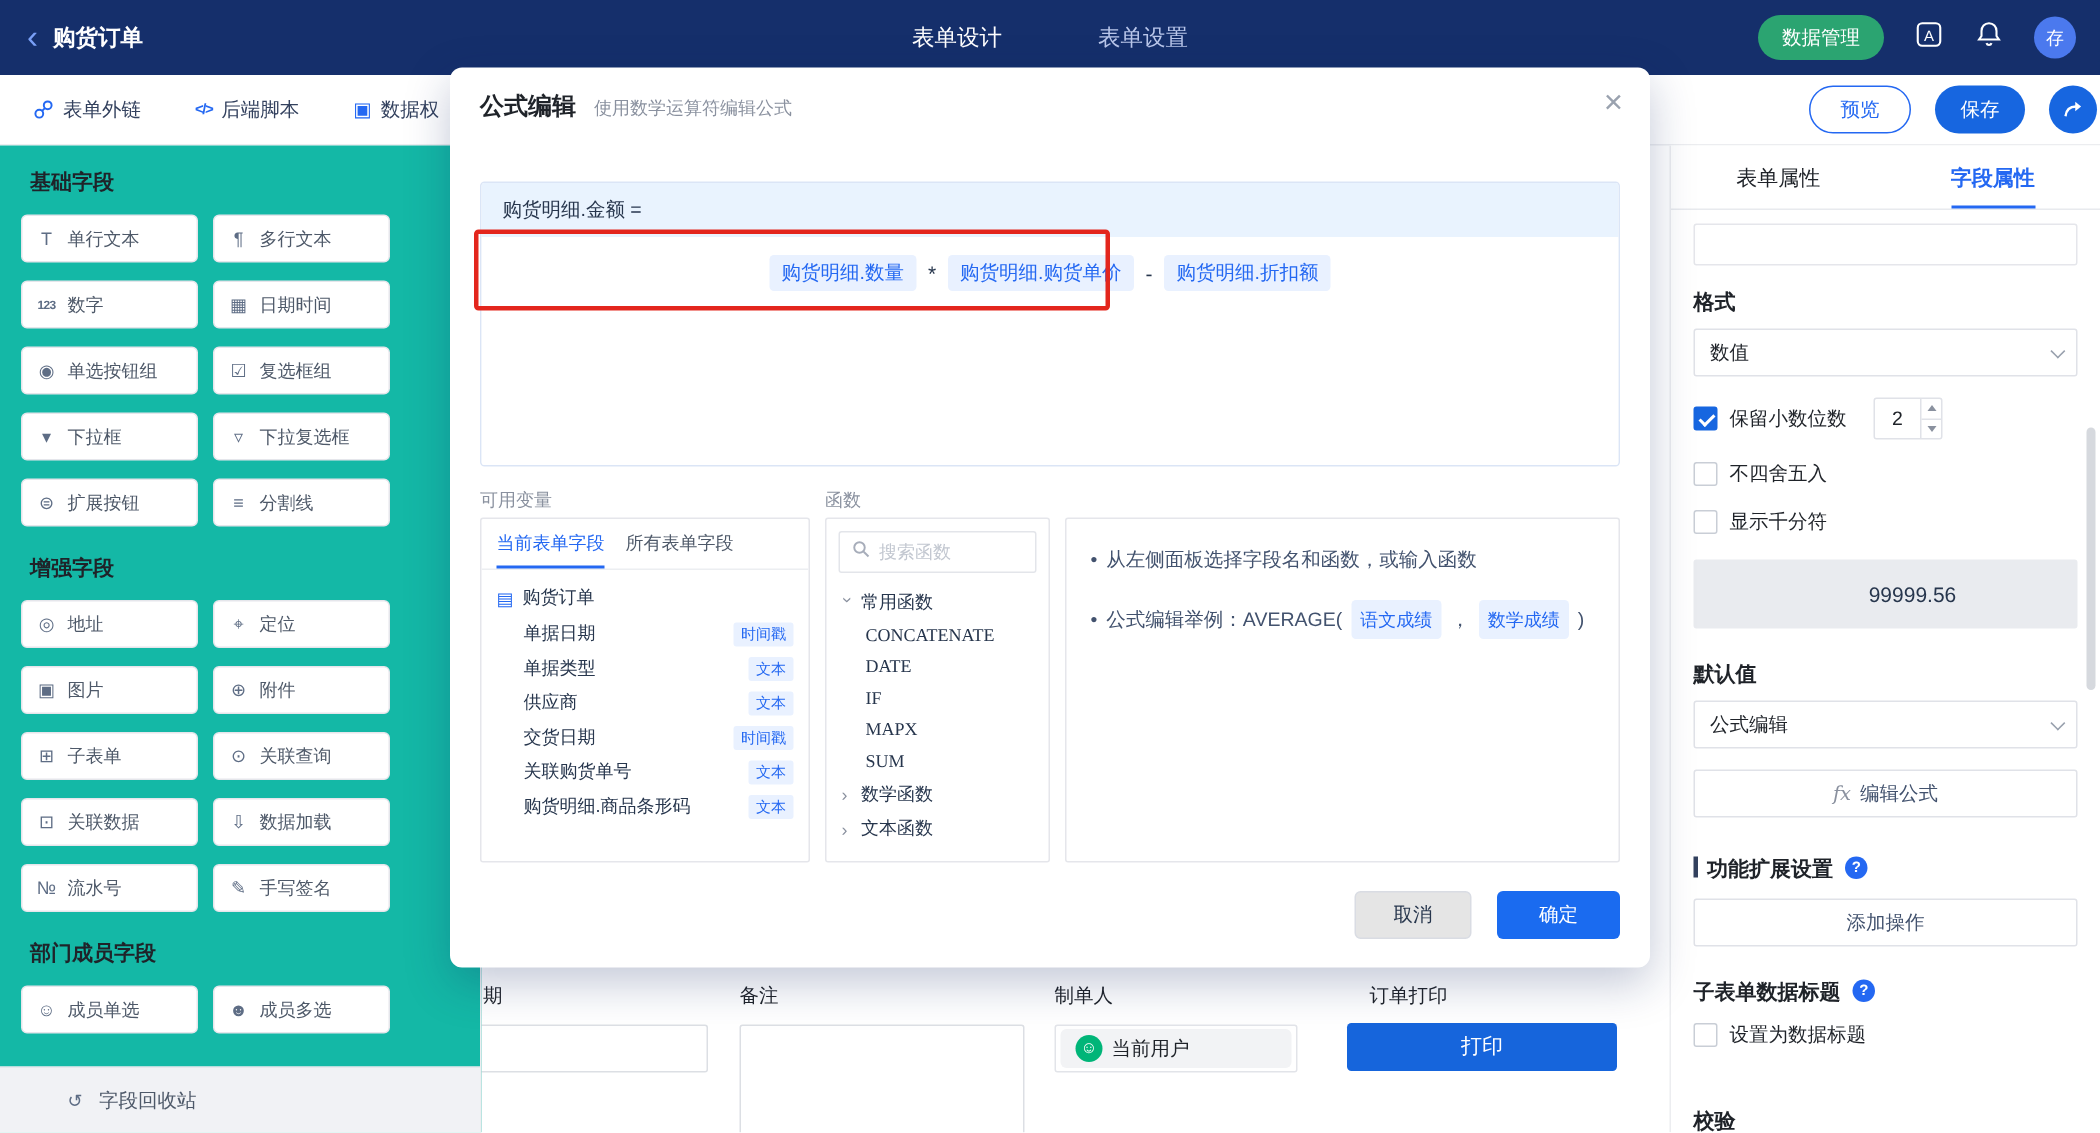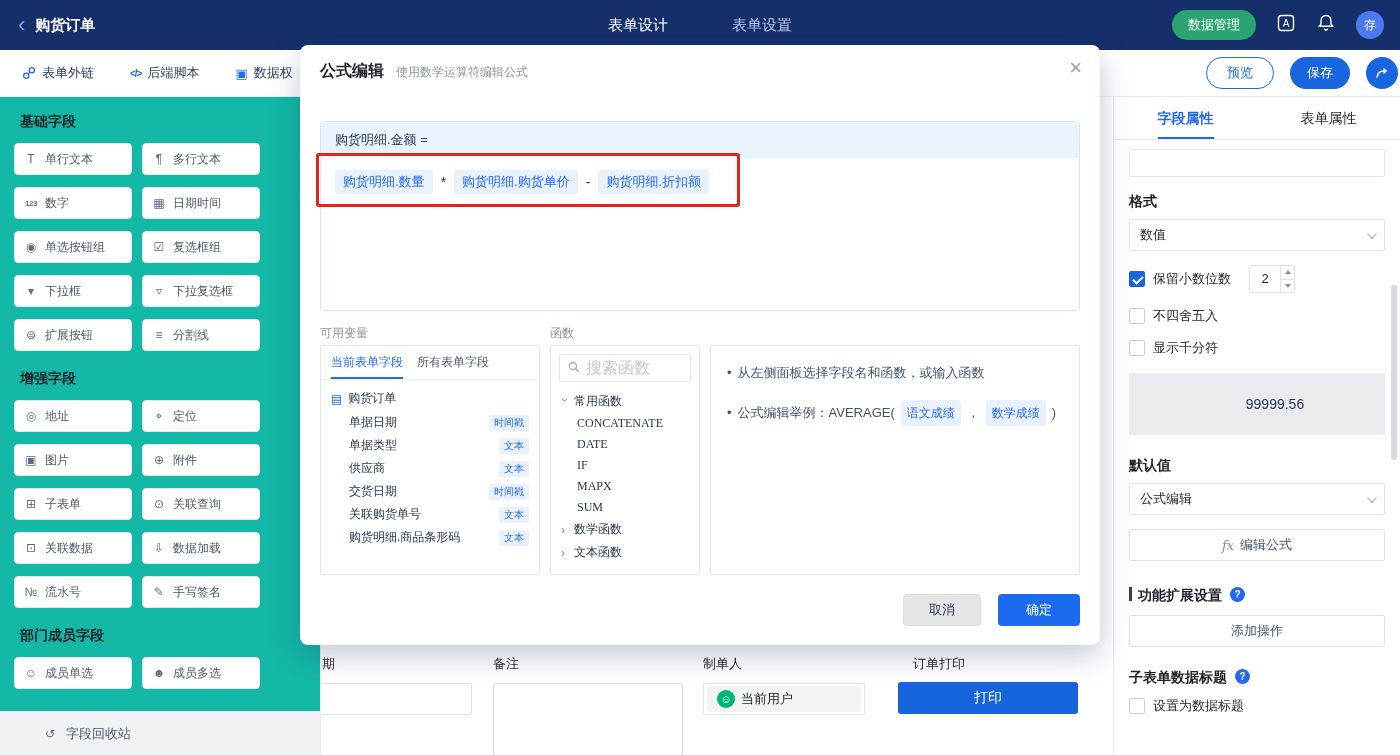--- a/index.html
+++ b/index.html
@@ -54,21 +54,21 @@
   .cb { width:16px; height:16px; border:1px solid #c9ced6; border-radius:2px; background:#fff; position:relative; flex:none; cursor:pointer; }
   .cb.on { background:#1766e0; border-color:#1766e0; }
   .cb.on::after { content:''; position:absolute; left:5px; top:2px; width:4px; height:8px; border:solid #fff; border-width:0 2px 2px 0; transform:rotate(45deg); }
   .stepper { margin-left:10px; width:46px; height:28px; border:1px solid #e0e2e8; border-radius:2px; display:flex; background:#fff; }
   .stepper .val { flex:1; text-align:center; line-height:26px; font-size:13px; color:#1f2329; }
   .arrows { width:14px; border-left:1px solid #e0e2e8; display:flex; flex-direction:column; }
   .arrows span { flex:1; display:flex; align-items:center; justify-content:center; cursor:pointer; }
   .arrows .dn { border-top:1px solid #e0e2e8; }
   .tri-up { width:0; height:0; border-left:3px solid transparent; border-right:3px solid transparent; border-bottom:4px solid #8a919f; }
   .tri-dn { width:0; height:0; border-left:3px solid transparent; border-right:3px solid transparent; border-top:4px solid #8a919f; }
-  .sample { margin-top:16px; height:62px; background:#e9ebef; border-radius:2px; display:flex; align-items:center; justify-content:center; color:#27364d; font-size:14px;padding-left:36px; }
+  .sample { margin-top:16px; height:46px; background:#e9ebef; border-radius:2px; display:flex; align-items:center; justify-content:center; color:#27364d; font-size:14px;padding-left:36px; }
   .fx-btn { margin-top:14px; height:32px; border:1px solid #e0e2e8; border-radius:2px; display:flex; align-items:center; justify-content:center; gap:6px; color:#42526e; font-size:13px; cursor:pointer; background:#fff; }
   .fx-ic { font-style:italic; color:#8a919f; font-family:"DejaVu Serif", serif; }
   .p-section { display:flex; align-items:flex-start; gap:6px; font-size:14px; font-weight:700; color:#1f2329; }
   .p-section.s1 { margin-top:26px; } .p-section.s2 { margin-top:22px; } .p-section.s3 { margin-top:40px; }
   .bar { width:3px; height:14px; background:#33415e; }
   .qmark { width:15px; height:15px; border-radius:50%; background:#2468f2; color:#fff; font-size:10px; font-weight:700; display:flex; align-items:center; justify-content:center; margin-left:2px; }
   .p-btn { margin-top:10px; height:32px; border:1px solid #e0e2e8; border-radius:2px; display:flex; align-items:center; justify-content:center; color:#42526e; font-size:13px; cursor:pointer; background:#fff; }
   .p-scroll { position:absolute; right:3px; top:188px; width:6px; height:175px; background:#d6d9de; border-radius:3px; }
 
   
@@ -87,41 +87,41 @@
 
   
   .modal { position:absolute; left:300px; top:45px; width:800px; height:600px; background:#fff; border-radius:8px; box-shadow:0 10px 30px rgba(15,35,95,.25); z-index:10; }
   .m-head { position:relative; padding:16px 20px 0; display:flex; align-items:baseline; gap:12px; }
   .m-title { font-size:16px; font-weight:700; color:#1f2329; }
   .m-sub { font-size:12px; color:#8a919f; }
   .m-close { position:absolute; right:18px; top:12px; font-size:22px; color:#9aa2af; cursor:pointer; line-height:1; }
   .f-editor { position:absolute; left:20px; top:76px; right:20px; border:1px solid #dbe5f6; border-radius:3px; overflow:hidden; }
   .f-target { height:36px; background:#e9f3fe; display:flex; align-items:center; padding:0 14px; font-size:13px; color:#27364d; }
   .f-body { height:152px; padding:12px 14px; background:#fff; }
-  .f-tokens { display:flex; align-items:center; gap:8px; }
+  .f-tokens { display:flex; align-items:center; gap:8px;justify-content:center; }
   .token { background:#e9f1ff; color:#2468f2; font-size:13px; padding:3px 8px; border-radius:3px; cursor:pointer; }
   .fop { color:#27364d; font-size:14px; }
   .red-annotation { position:absolute; left:16px; top:108px; width:424px; height:54px; border:3px solid #e3261d; border-radius:3px; z-index:5; pointer-events:none; }
   .pane-label { position:absolute; top:280px; font-size:12px; color:#8a919f; }
   .pl-vars { left:20px; } .pl-fn { left:250px; }
   .pane { position:absolute; top:300px; height:230px; border:1px solid #e5e6eb; border-radius:2px; background:#fff; overflow:hidden; }
   .pane.vars { left:20px; width:220px; }
   .pane.funcs { left:250px; width:150px; }
   .pane.help { left:410px; width:370px; }
   .v-tabs { height:34px; border-bottom:1px solid #eceef1; display:flex; align-items:stretch; padding:0 10px; gap:14px; font-size:12px; }
   .v-tab { line-height:33px; color:#4e5969; cursor:pointer; }
   .v-tab.active { color:#2468f2; border-bottom:2px solid #2468f2; }
   .v-tree { padding:6px 0; }
   .v-root { display:flex; align-items:center; gap:6px; padding:4px 10px; font-size:12px; color:#27364d; }
   .v-root-ic { color:#2468f2; }
   .v-item { display:flex; align-items:center; justify-content:space-between; gap:6px; padding:3px 10px 3px 28px; font-size:12px; color:#27364d; cursor:pointer; }
   .v-name { overflow:hidden; text-overflow:ellipsis; white-space:nowrap; }
   .v-tag { flex:none; background:#e9f1ff; color:#2468f2; font-size:10px; padding:1px 5px; border-radius:2px; }
   .f-search { margin:8px; height:28px; border:1px solid #e3e5ea; border-radius:2px; display:flex; align-items:center; gap:6px; padding:0 8px; background:#fff; }
-  .f-q { border:0; outline:0; width:100%; font-size:16px; color:#27364d; font-family:inherit; }
+  .f-q { border:0; outline:0; width:100%; font-size:12px; color:#27364d; font-family:inherit; }
   .f-q::placeholder { color:#c2c7d0; }
   .g-row { display:flex; align-items:center; gap:5px; padding:3px 10px; font-size:12px; color:#27364d; cursor:pointer; }
   .chev-t { color:#8a919f; display:inline-block; width:8px; }
   .chev-t.open { transform:rotate(90deg); }
   .f-item { padding:3px 10px 3px 26px; font-size:12px; color:#27364d; cursor:pointer;font-family:Liberation Serif, serif; }
   .h-line { display:flex; align-items:center; flex-wrap:wrap; gap:6px; margin:16px 16px 0; font-size:13px; color:#42526e; line-height:22px; }
   .dot { color:#42526e; }
   .token.small { font-size:12px; padding:2px 6px; }
   .m-cancel { position:absolute; left:603px; top:549px; width:78px; height:32px; border:1px solid #d9dce3; border-radius:4px; background:#e5e5e5; color:#27364d; font-size:13px; display:flex; align-items:center; justify-content:center; cursor:pointer; }
   .m-ok { position:absolute; left:698px; top:549px; width:82px; height:32px; border-radius:4px; background:#1a6bf0; color:#fff; font-size:13px; display:flex; align-items:center; justify-content:center; cursor:pointer; }
@@ -323,22 +323,22 @@
     </div>
 
     <div class="recycle">
       <span class="fi">↺</span>
       <span>字段回收站</span>
     </div>
   </aside>
 
   <aside class="props">
     <div class="p-tabs">
+      <div class="p-tab">表单属性</div>
       <div class="p-tab active">字段属性</div>
-      <div class="p-tab">表单属性</div>
     </div>
     <div class="p-body">
       <div class="p-input"></div>
       <div class="p-label">格式</div>
       <div class="p-select">
         <span>数值</span>
         <span class="chev"></span>
       </div>
       <div class="p-check">
         <span class="cb on"></span>

